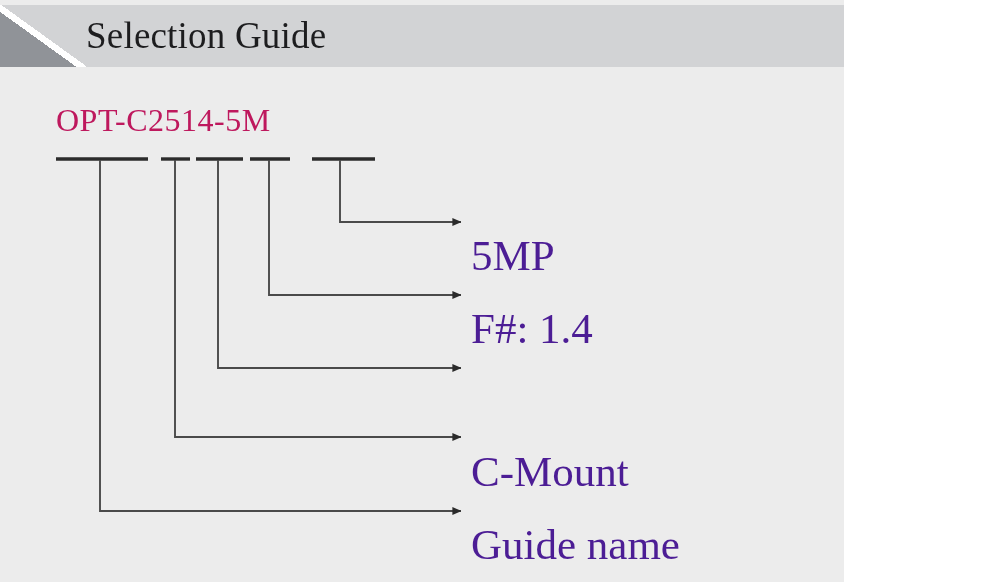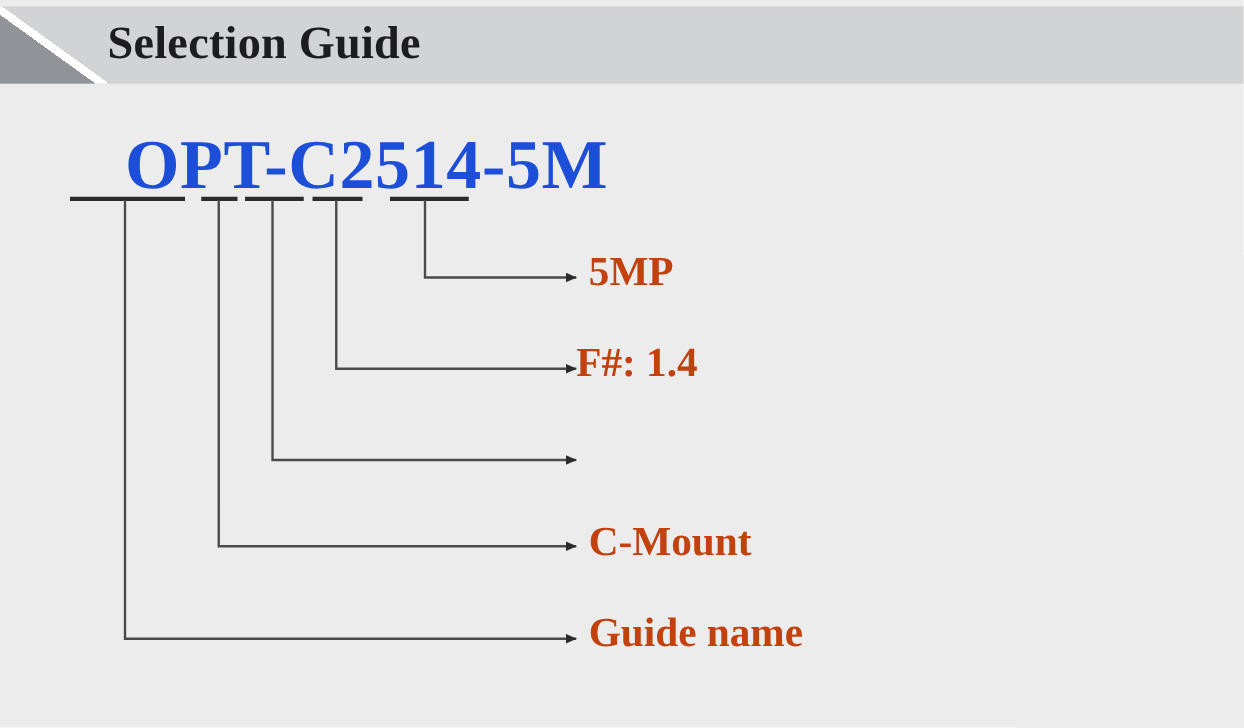--- a/index.html
+++ b/index.html
@@ -2,26 +2,25 @@
 <html><head>
 <meta charset="utf-8">
 <style>
   html, body {
     margin: 0;
     padding: 0;
     background: #ffffff;
   }
   #page {
     position: relative;
-    width: 995px;
+    width: 844px;
     height: 582px;
     background: #ececec;
     overflow: hidden;
     font-family: "Liberation Serif", "DejaVu Serif", serif;
-    font-weight: bold;
   }
 
   
   #header-bar {
     position: absolute;
     left: 0;
     top: 5px;
     width: 995px;
     height: 62px;
     background: #d2d3d5;
@@ -52,48 +51,48 @@
     color: #1d1d1f;
     letter-spacing: 0.2px;
     white-space: nowrap;
   }
 
   
   #partnumber-row {
     position: absolute;
     left: 56px;
     top: 104px;
-    font-size: 56px;
+    font-size: 32px;
     line-height: 1;
-    color: #1d4ed8;
+    color: #be185d;
     white-space: nowrap;
     letter-spacing: 0.5px;
-    margin-left: 44px;
   }
   #partnumber-row .seg { display: inline; }
 
   
   #diagram-svg {
     position: absolute;
     left: 0;
     top: 0;
     width: 995px;
     height: 582px;
   }
 
   
   .callout-label {
     position: absolute;
-    font-size: 33px;
+    font-size: 43px;
     line-height: 1;
-    color: #c2410c;
+    color: #4c1d95;
     white-space: nowrap;
+    margin-top: 32px;
   }
   #label-5mp          { left: 471px; top: 202px; }
-  #label-fnumber      { left: 461px; top: 275px; }
+  #label-fnumber      { left: 471px; top: 275px; }
   #label-focal-length { left: 471px; top: 348px; }
   #label-cmount       { left: 471px; top: 418px; }
   #label-brand-name   { left: 471px; top: 491px; }
 </style>
 </head>
 <body>
 
 <div id="page">
 
   <div id="header-bar">

